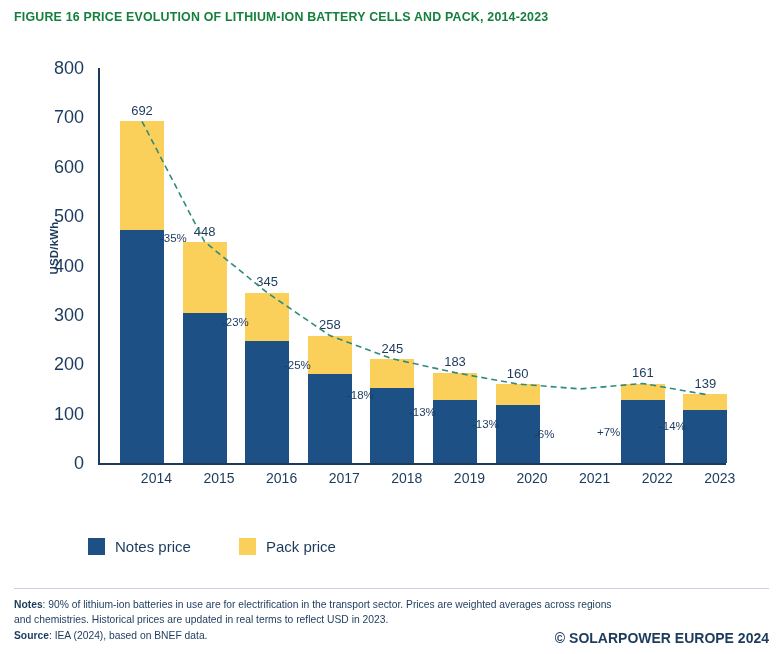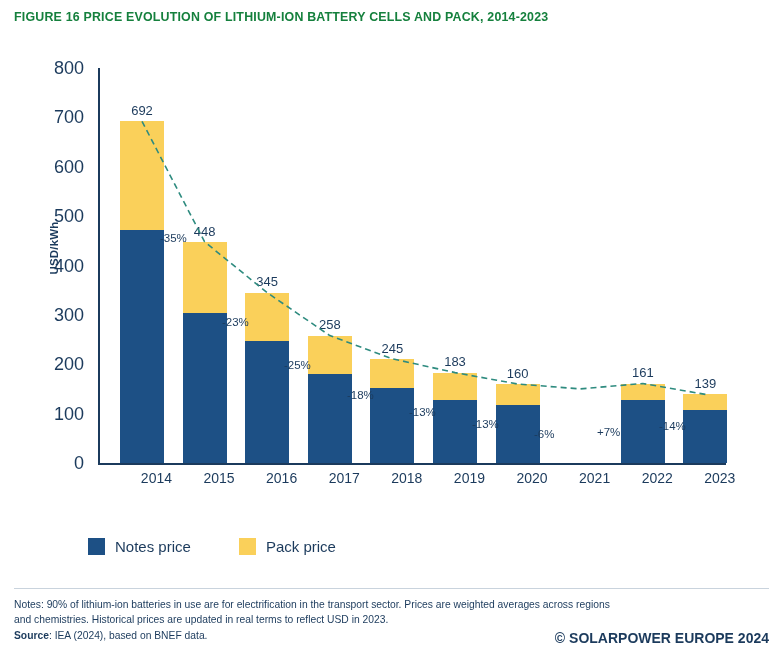--- a/index.html
+++ b/index.html
@@ -173,21 +173,21 @@
   }
   .notes {
     position: absolute;
     left: 14px;
     top: 598px;
     width: 600px;
     font-size: 10.3px;
     line-height: 1.45;
     color: #1b3a5c;
   }
-  .notes b { font-weight: normal; }
+  .notes b { font-weight: bold; }
   .source {
     position: absolute;
     left: 14px;
     top: 630px;
     font-size: 10.3px;
     color: #1b3a5c;
   }
   .copyright {
     position: absolute;
     right: 14px;

